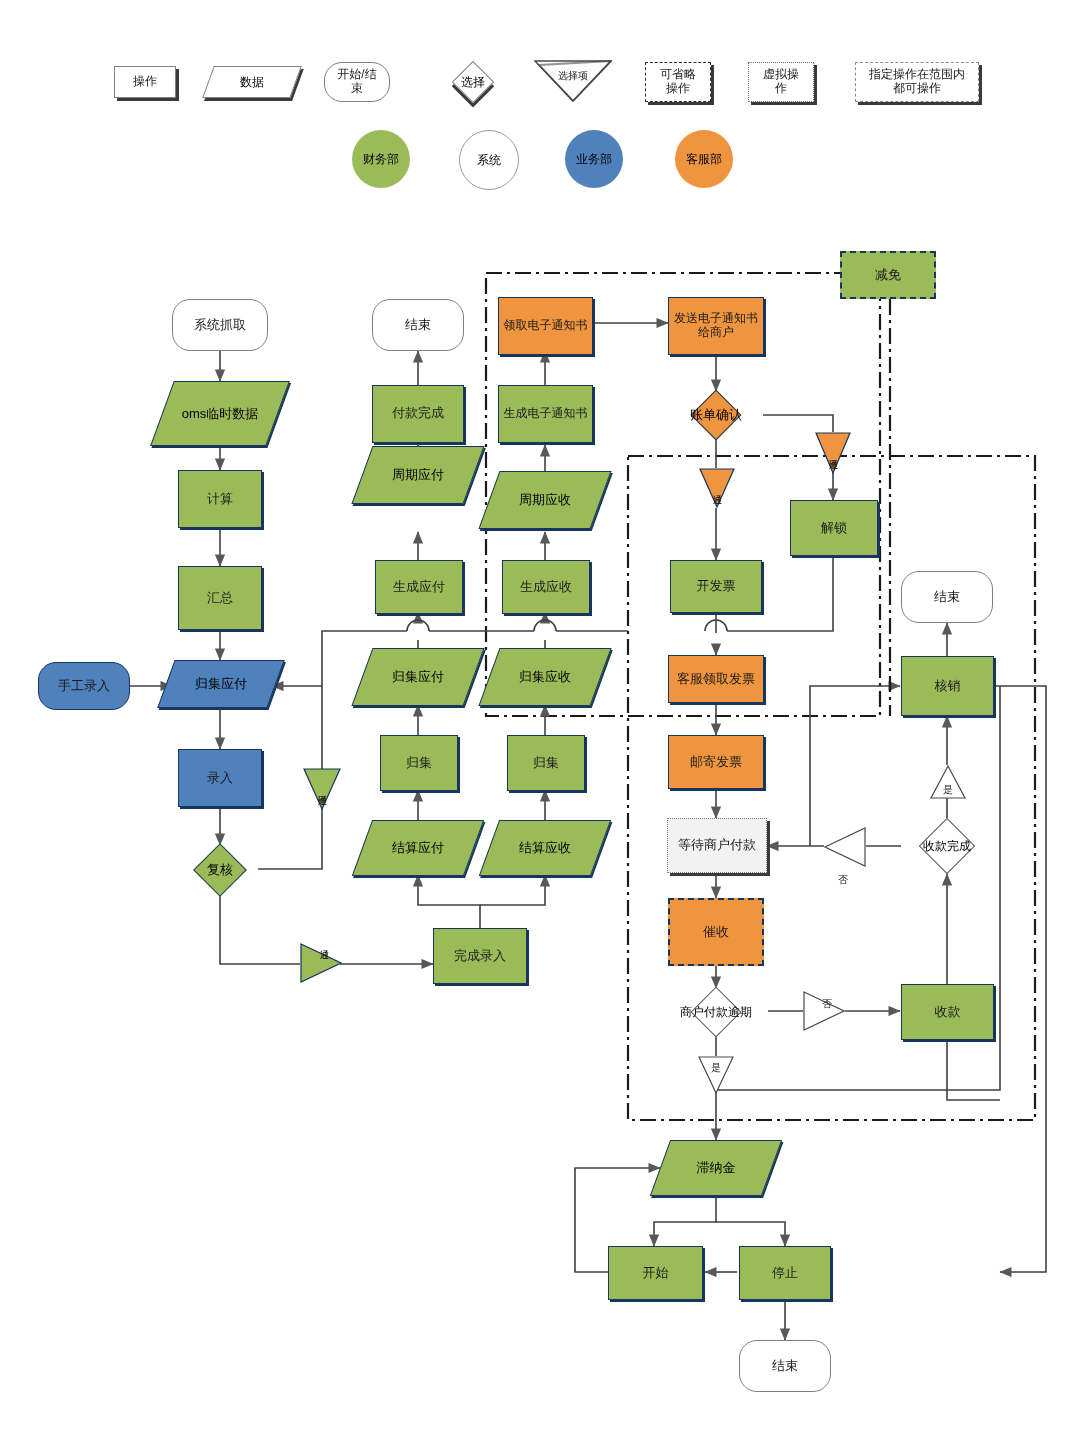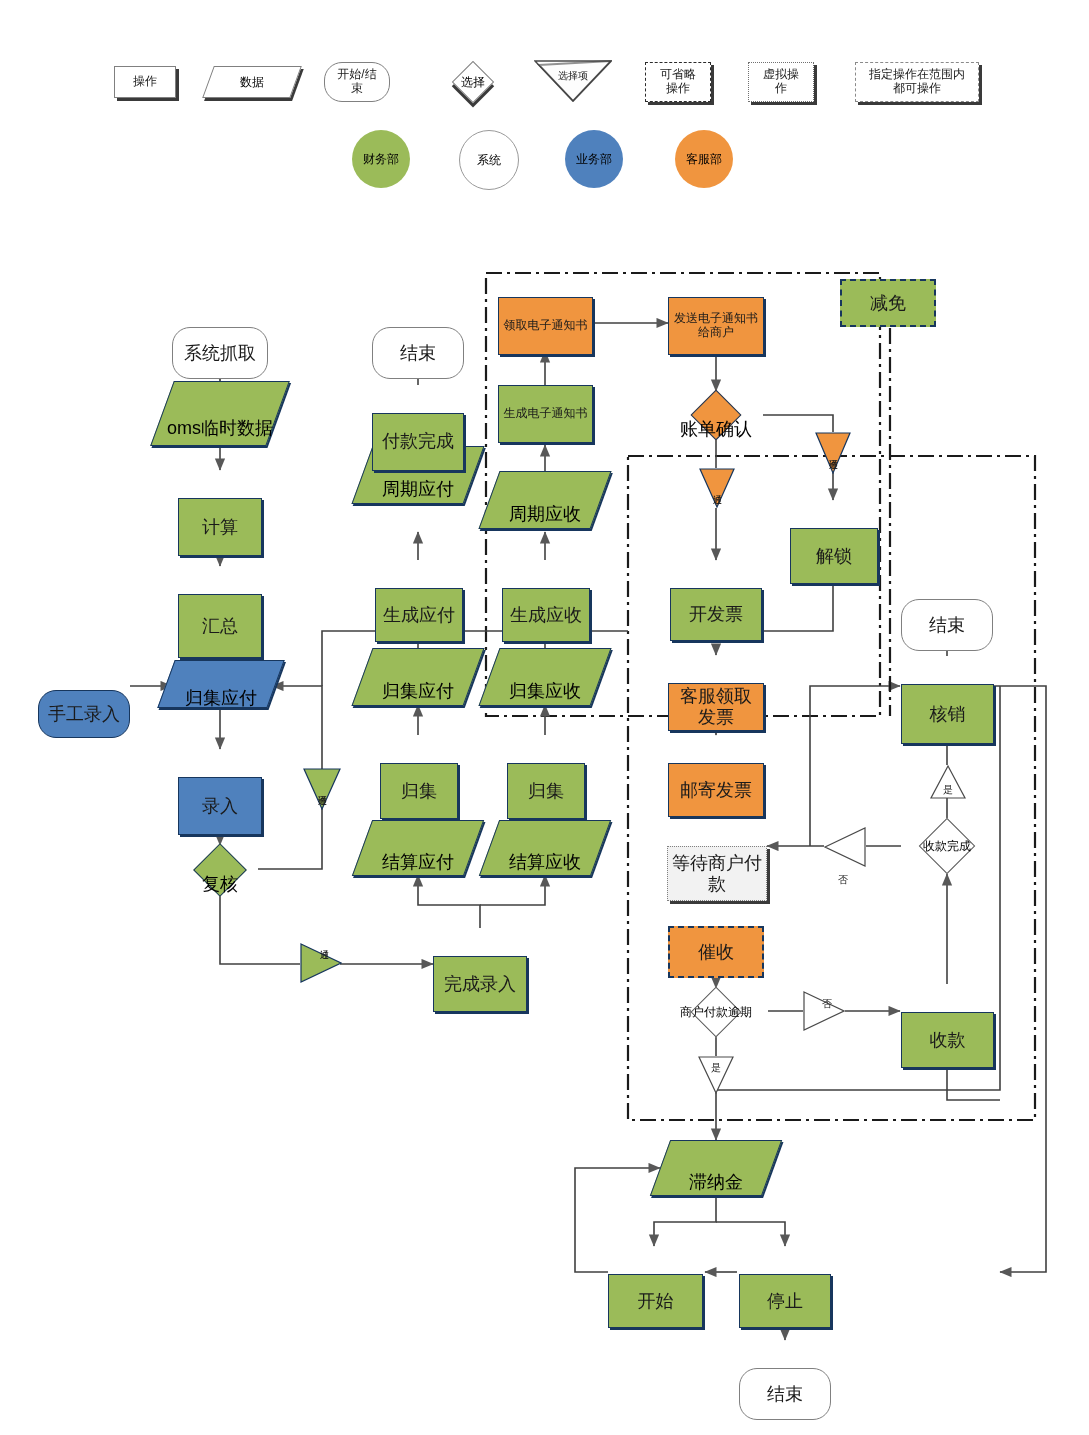--- a/index.html
+++ b/index.html
@@ -27,21 +27,21 @@
   
   .dia{position:absolute;}
   .dia .rot{position:absolute;left:50%;top:50%;transform:translate(-50%,-50%) rotate(45deg);}
   .dia .lbl{position:absolute;inset:0;display:flex;align-items:center;justify-content:center;white-space:nowrap;}
   
   .tri{position:absolute;}
   .tri .lbl{position:absolute;inset:0;display:flex;align-items:center;justify-content:center;font-size:10px;color:#1a1a1a;}
   
   .circ{position:absolute;border-radius:50%;display:flex;align-items:center;justify-content:center;font-family:Liberation Mono, monospace;}
   .legend-txt{font-size:12px;}
-  .fs12{font-size:12px;} .fs13{font-size:18px;margin-top:28px;}
+  .fs12{font-size:12px;} .fs13{font-size:13px;}
 </style>
 </head>
 <body>
 
 <div id="canvas">
 
   <svg class="layer" viewBox="0 0 1089 1435">
     <defs>
       <marker id="ah" markerWidth="9" markerHeight="9" refX="7.2" refY="3.2" orient="auto">
         <path d="M0,0 L7.6,3.2 L0,6.4 z" fill="#585858"></path>
@@ -373,21 +373,21 @@
   </div>
 
   <div class="node fill-orange soft-shadow fs13" style="left:668px;top:735px;width:96px;height:54px;">
     <span>邮寄发票</span>
   </div>
 
   <div class="node fill-grey shadow fs13" style="left:667px;top:818px;width:100px;height:55px;">
     <span>等待商户付款</span>
   </div>
 
-  <div class="node fill-orange dashbox fs13" style="left:668px;top:898px;width:96px;height:52px;">
+  <div class="node fill-orange dashbox fs13" style="left:668px;top:898px;width:96px;height:68px;">
     <span>催收</span>
   </div>
 
   <div class="dia" style="left:652px;top:988px;width:128px;height:48px;">
     <div class="rot fill-white" style="width:34px;height:34px;border:1px solid #5a5a5a;background:#fff;"></div>
     <div class="lbl fs12">
         <span>商户付款逾期</span>
       </div>
   </div>
 

